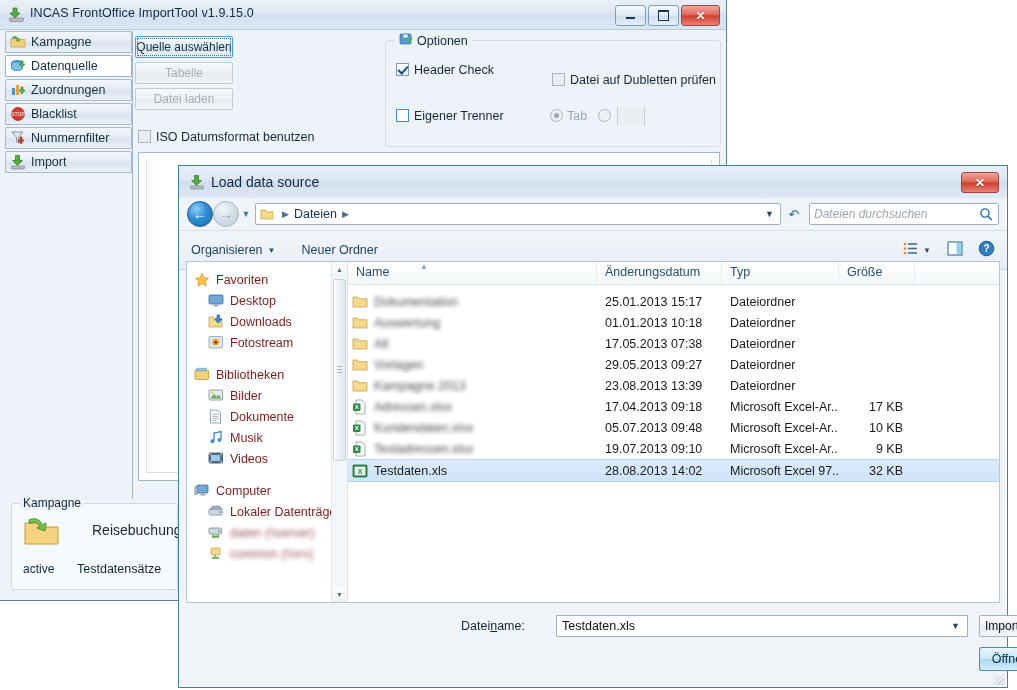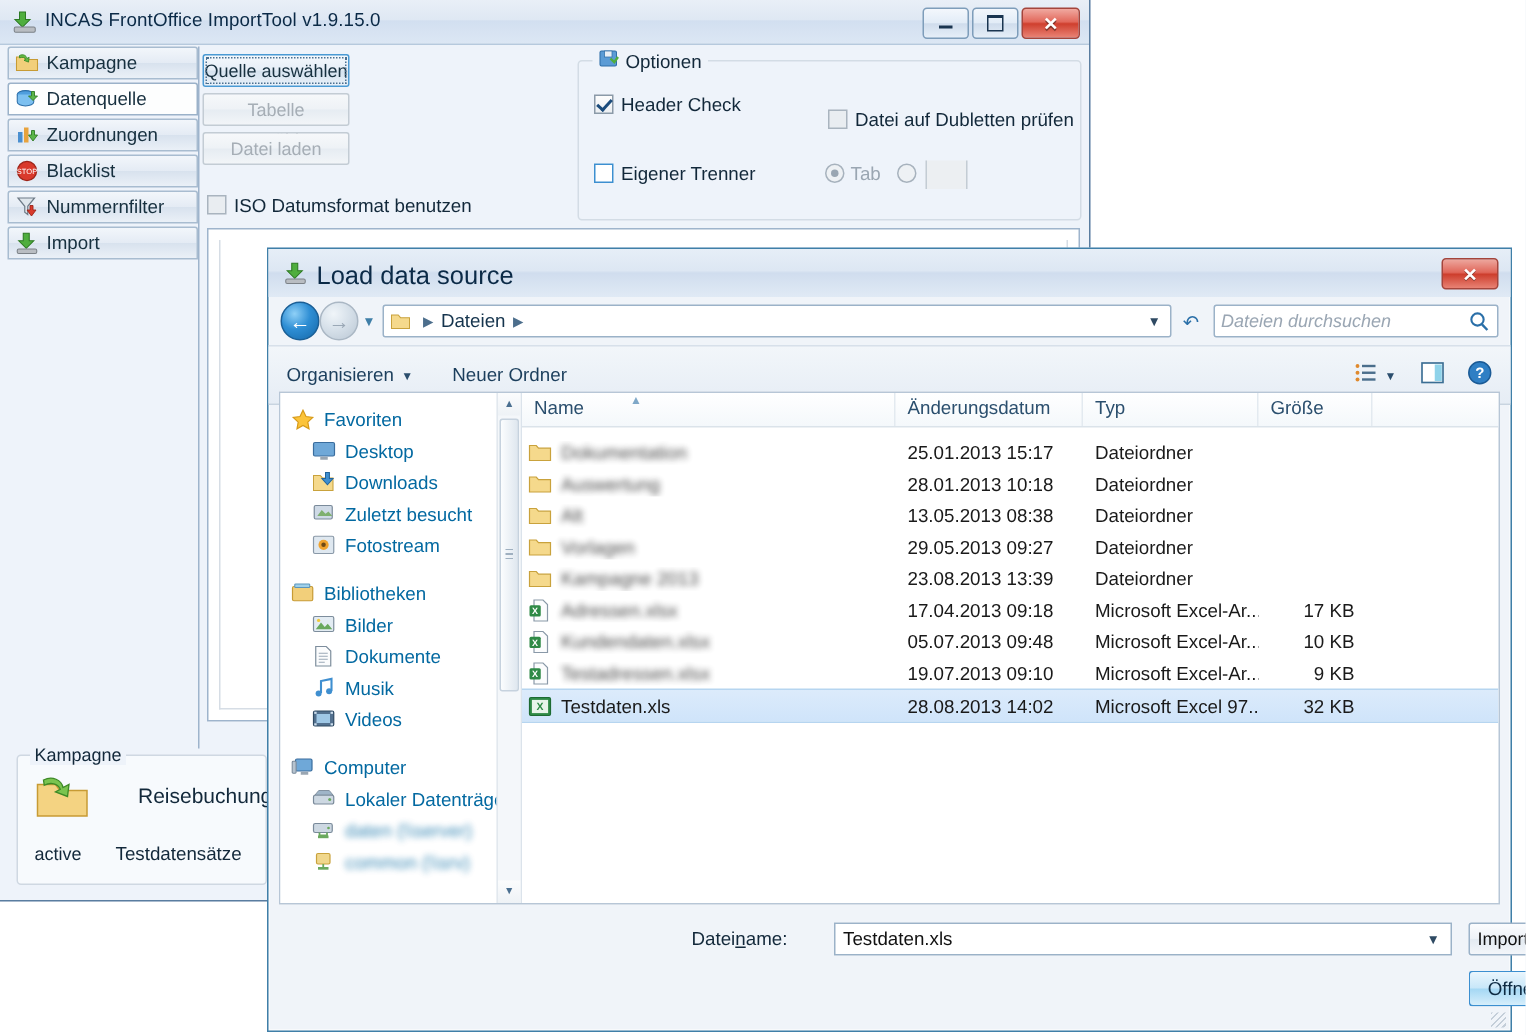--- a/index.html
+++ b/index.html
@@ -138,21 +138,21 @@
     border:1px solid #3f7fa8;
     background:#f0f4f9;
     box-shadow:0 0 0 1px rgba(255,255,255,.55) inset;
     box-sizing:border-box;
   }
   #dlg-titlebar{
     position:absolute;left:0;top:0;right:0;height:32px;
     background:linear-gradient(to bottom,#e6eef7 0%,#dde7f3 45%,#d0ddee 50%,#e0eaf5 100%);
   }
   #dlg-titlebar .dt-icon{position:absolute;left:10px;top:8px;width:16px;height:16px;}
-  #dlg-titlebar .dt-text{position:absolute;left:32px;top:8px;font-size:17px;color:#0b2a47;}
+  #dlg-titlebar .dt-text{position:absolute;left:32px;top:8px;font-size:14px;color:#0b2a47;}
   #dlg-close{
     position:absolute;right:8px;top:6px;width:36px;height:19px;
     border:1px solid #a4453c;border-radius:3px;
     background:linear-gradient(to bottom,#eda79e 0%,#e0675a 45%,#cd3e2d 52%,#e88274 100%);
     display:flex;align-items:center;justify-content:center;
     color:#fff;font-size:12px;font-weight:bold;text-shadow:0 1px 0 rgba(0,0,0,.4);
   }
   #dlg-navbar{
     position:absolute;left:0;top:32px;right:0;height:32px;
     display:flex;align-items:center;padding:0 8px;box-sizing:border-box;gap:0;
@@ -196,21 +196,21 @@
   .tbl-item .car{font-size:8px;color:#2b4e6d;}
   #dlg-toolbar .spacer{flex:1;}
   #dlg-body{
     position:absolute;left:7px;top:95px;right:7px;bottom:84px;
     background:#ffffff;border:1px solid #b7c6d6;box-sizing:border-box;display:flex;
   }
   #navpane{
     width:160px;flex:0 0 160px;position:relative;background:#ffffff;
     border-right:1px solid #dbe3eb;overflow:hidden;
   }
-  .np-row{height:21px;display:flex;align-items:center;font-size:12.5px;color:#0369a1;}
+  .np-row{height:21px;display:flex;align-items:center;font-size:12.5px;color:#7f1d1d;}
   .np-row.grp{padding-left:7px;font-weight:normal;}
   .np-row.child{padding-left:21px;}
   .np-row .nic{width:17px;height:16px;margin-right:5px;flex:0 0 17px;}
   .np-row .blur{filter:blur(2.1px);opacity:.78;}
   .np-gap{height:11px;}
   #np-scroll{
     position:absolute;right:0;top:0;width:15px;bottom:0;background:#f4f7fa;
     border-left:1px solid #e2e8ee;
   }
   #np-scroll .sbtn{height:15px;display:flex;align-items:center;justify-content:center;
@@ -527,29 +527,20 @@
             <svg width="16" height="15" viewBox="0 0 16 15">
                 <path d="M1 3h4.5L7 4.6h7V13H1z" fill="#f5d98c" stroke="#c9a23c" stroke-width=".7"></path>
                 <path d="M9 1h2.6v4H14l-3.7 4.2L6.6 5H9z" fill="#3f8fd0" stroke="#21649c" stroke-width=".7"></path>
               </svg>
           </span>
           <span>Downloads</span>
         </div>
         <div class="np-row child">
           <span class="nic">
             <svg width="16" height="15" viewBox="0 0 16 15">
-                <rect x="1.5" y="2" width="12" height="9" rx="1" fill="#cfdae6" stroke="#7a8a9a" stroke-width=".8"></rect>
-                <path d="M3.5 9l3-4 2.5 2.5 2-1.5 2.5 3z" fill="#7fb06f"></path>
-              </svg>
-          </span>
-          <span>Zuletzt besucht</span>
-        </div>
-        <div class="np-row child">
-          <span class="nic">
-            <svg width="16" height="15" viewBox="0 0 16 15">
                 <rect x="1" y="1.5" width="13.5" height="11.5" rx="1" fill="#dfe8f0" stroke="#8a99a8" stroke-width=".8"></rect>
                 <circle cx="7.7" cy="7.2" r="3.4" fill="#f0a32e"></circle>
                 <circle cx="7.7" cy="7.2" r="1.5" fill="#6f4a15"></circle>
               </svg>
           </span>
           <span>Fotostream</span>
         </div>
 
         <div class="np-gap"></div>
 
@@ -679,32 +670,32 @@
             <div class="fc" style="width:117px;">Dateiordner</div>
             <div class="fc size" style="width:76px;"></div>
           </div>
           <div class="frow">
             <div class="fc name" style="width:249px;">
               <span class="fic"><svg width="16" height="16" viewBox="0 0 16 16">
                   <path d="M1 3h4.5L7 4.8h8V13H1z" fill="#f5d98c" stroke="#c9a23c" stroke-width=".8"></path>
                 </svg></span>
               <span class="blur">Auswertung</span>
             </div>
-            <div class="fc" style="width:125px;">28.01.2013 10:18</div>
+            <div class="fc" style="width:125px;">01.01.2013 10:18</div>
             <div class="fc" style="width:117px;">Dateiordner</div>
             <div class="fc size" style="width:76px;"></div>
           </div>
           <div class="frow">
             <div class="fc name" style="width:249px;">
               <span class="fic"><svg width="16" height="16" viewBox="0 0 16 16">
                   <path d="M1 3h4.5L7 4.8h8V13H1z" fill="#f5d98c" stroke="#c9a23c" stroke-width=".8"></path>
                 </svg></span>
               <span class="blur">Alt</span>
             </div>
-            <div class="fc" style="width:125px;">13.05.2013 08:38</div>
+            <div class="fc" style="width:125px;">17.05.2013 07:38</div>
             <div class="fc" style="width:117px;">Dateiordner</div>
             <div class="fc size" style="width:76px;"></div>
           </div>
           <div class="frow">
             <div class="fc name" style="width:249px;">
               <span class="fic"><svg width="16" height="16" viewBox="0 0 16 16">
                   <path d="M1 3h4.5L7 4.8h8V13H1z" fill="#f5d98c" stroke="#c9a23c" stroke-width=".8"></path>
                 </svg></span>
               <span class="blur">Vorlagen</span>
             </div>

